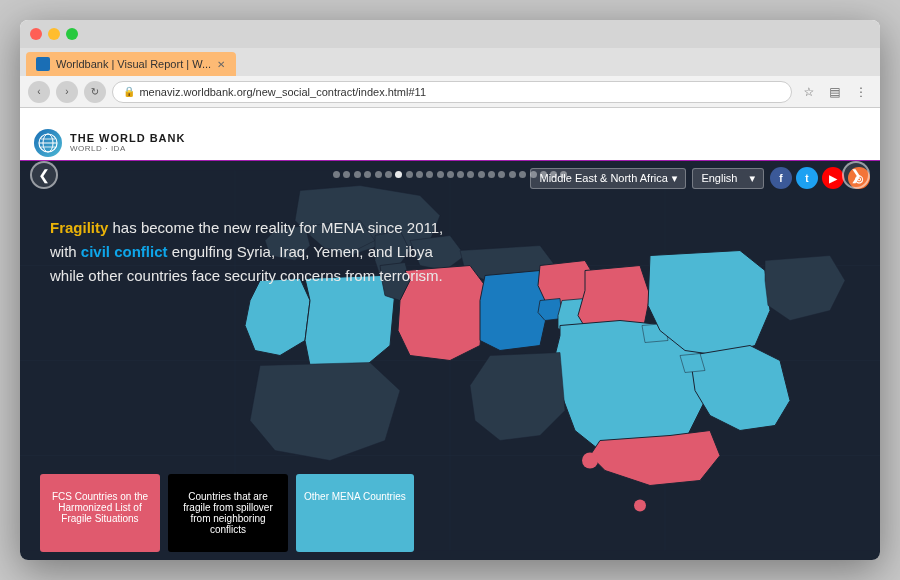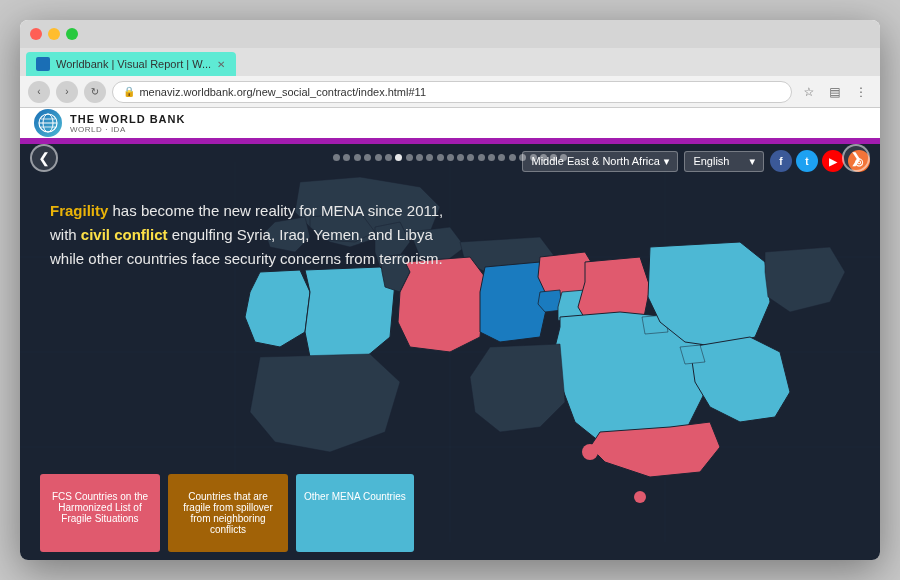--- a/index.html
+++ b/index.html
@@ -39,21 +39,21 @@
     .tl-yellow { background: #ffbd2e; }
     .tl-green { background: #27c93f; }
     .tab-bar {
       height: 28px;
       background: #e0e0e0;
       display: flex;
       align-items: flex-end;
       padding: 0 6px;
     }
     .tab-active {
-      background: #5eead4;
+      background: #fdba74;
       border-radius: 4px 4px 0 0;
       height: 24px;
       display: flex;
       align-items: center;
       padding: 0 10px;
       gap: 6px;
       font-size: 11px;
       color: #333;
       min-width: 160px;
     }
@@ -119,22 +119,23 @@
       color: #666;
     }
 
     
     .wb-header {
       background: #fff;
       height: 36px;
       display: flex;
       align-items: center;
       padding: 0 14px;
-      border-bottom: 6px solid #a21caf;
+      border-bottom: 1px solid #a21caf;
       flex-shrink: 0;
+      margin-top: 17px;
     }
     .wb-logo {
       display: flex;
       align-items: center;
       gap: 8px;
     }
     .wb-logo-globe {
       width: 28px; height: 28px;
       border-radius: 50%;
       background: linear-gradient(135deg, #1a6eb5, #4db8d4);
@@ -190,21 +191,21 @@
     }
     .lang-select {
       background: rgba(255,255,255,0.15);
       color: #fff;
       border: 1px solid rgba(255,255,255,0.3);
       border-radius: 3px;
       font-size: 11px;
       padding: 3px 8px;
       display: flex;
       align-items: center;
-      gap: 20px;
+      gap: 12px;
     }
     .social-icons {
       display: flex;
       gap: 4px;
     }
     .social-icon {
       width: 22px; height: 22px;
       border-radius: 50%;
       display: flex; align-items: center; justify-content: center;
       font-size: 10px;
@@ -262,21 +263,21 @@
       z-index: 20;
       color: #e8e8e8;
       font-size: 15px;
       line-height: 1.5;
     }
     .highlight-blue {
       color: #eab308;
       font-weight: bold;
     }
     .highlight-cyan {
-      color: #fde047;
+      color: #0ea5e9;
       font-weight: bold;
     }
 
     
     .legend {
       position: absolute;
       bottom: 8px;
       left: 20px;
       display: flex;
       gap: 8px;
@@ -284,21 +285,21 @@
     }
     .legend-item {
       border-radius: 3px;
       padding: 17px 8px;
       font-size: 10px;
       color: white;
       text-align: center;
       max-width: 120px;
     }
     .legend-red { background: #e05a6e; }
-    .legend-blue { background: #a16207; }
+    .legend-blue { background: #000000; }
     .legend-cyan { background: #4db8d4; }
 
     
     svg.world-map {
       position: absolute;
       top: 0; left: 0;
       width: 100%; height: 100%;
     }
   </style>
 </head>

